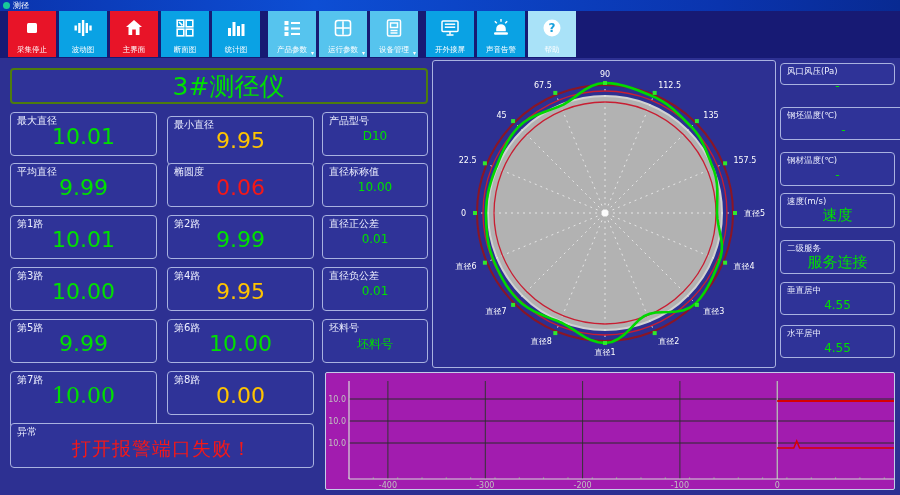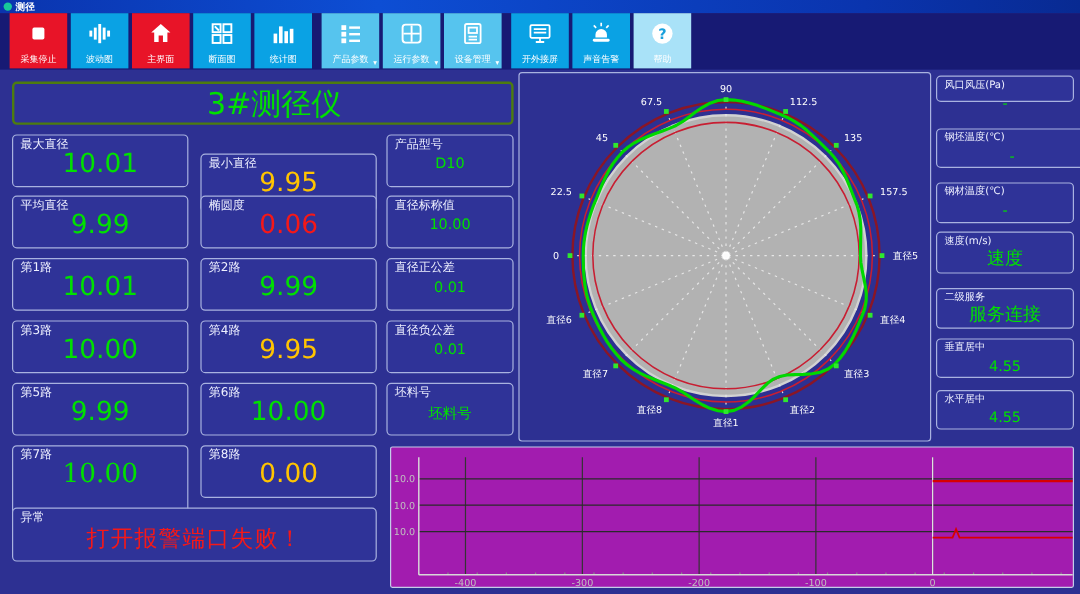--- a/index.html
+++ b/index.html
@@ -3,21 +3,21 @@
 <meta charset="utf-8">
 <style>
   html,body{margin:0;padding:0;background:#14165a;}
   .app{position:relative;width:900px;height:495px;background:#2d3092;overflow:hidden;
        font-family:"DejaVu Sans","Liberation Sans",sans-serif;}
   
   .titlebar{position:absolute;top:0;left:0;right:0;height:11px;
     background:linear-gradient(90deg,#0a34ae,#0d4ed4 35%,#0a34ae 80%,#082a92);
     display:flex;align-items:center;padding-left:3px;gap:3px;box-sizing:border-box;}
   .t-icon{width:7px;height:7px;border-radius:50%;background:#18c89a;flex:0 0 auto;}
-  .t-text{font-size:8px;line-height:8px;color:#ffffff;font-weight:bold;}
+  .t-text{font-size:8px;line-height:8px;color:#ffffff;}
   
   .toolbar{position:absolute;top:11px;left:0;right:0;height:47px;background:#171a74;
     display:flex;align-items:flex-start;padding-left:8px;box-sizing:border-box;}
   .tb-group{display:flex;gap:3px;margin-right:8px;}
   .tb-btn{position:relative;width:48px;height:46px;display:flex;flex-direction:column;
     align-items:center;justify-content:flex-end;padding-bottom:3px;box-sizing:border-box;cursor:pointer;}
   .tb-btn .tb-ic{position:absolute;top:7px;left:50%;transform:translateX(-50%);line-height:0;}
   .tb-btn .tb-lb{font-size:7.5px;line-height:9px;color:#ffffff;white-space:nowrap;}
   .tb-red{background:#e81428;}
   .tb-blue{background:#0aa2e4;}
@@ -182,21 +182,21 @@
       </div>
     </div>
 
   <div class="panel-title">3#测径仪</div>
 
   <div id="fields-host">
       <div class="box" style="left: 10px; top: 112px; width: 147px; height: 44px;">
         <span class="lb">最大直径</span>
         <div class="val val-big v-green">10.01</div>
       </div>
-      <div class="box" style="left: 167px; top: 128px; width: 147px; height: 49px; text-decoration: underline;">
+      <div class="box" style="left: 167px; top: 116px; width: 147px; height: 49px; text-decoration: underline;">
         <span class="lb">最小直径</span>
         <div class="val val-big v-yellow">9.95</div>
       </div>
       <div class="box" style="left: 322px; top: 112px; width: 106px; height: 44px;">
         <span class="lb">产品型号</span>
         <div class="val val-sm v-green">D10</div>
       </div>
       <div class="box" style="left: 10px; top: 163px; width: 147px; height: 44px;">
         <span class="lb">平均直径</span>
         <div class="val val-big v-green">9.99</div>

